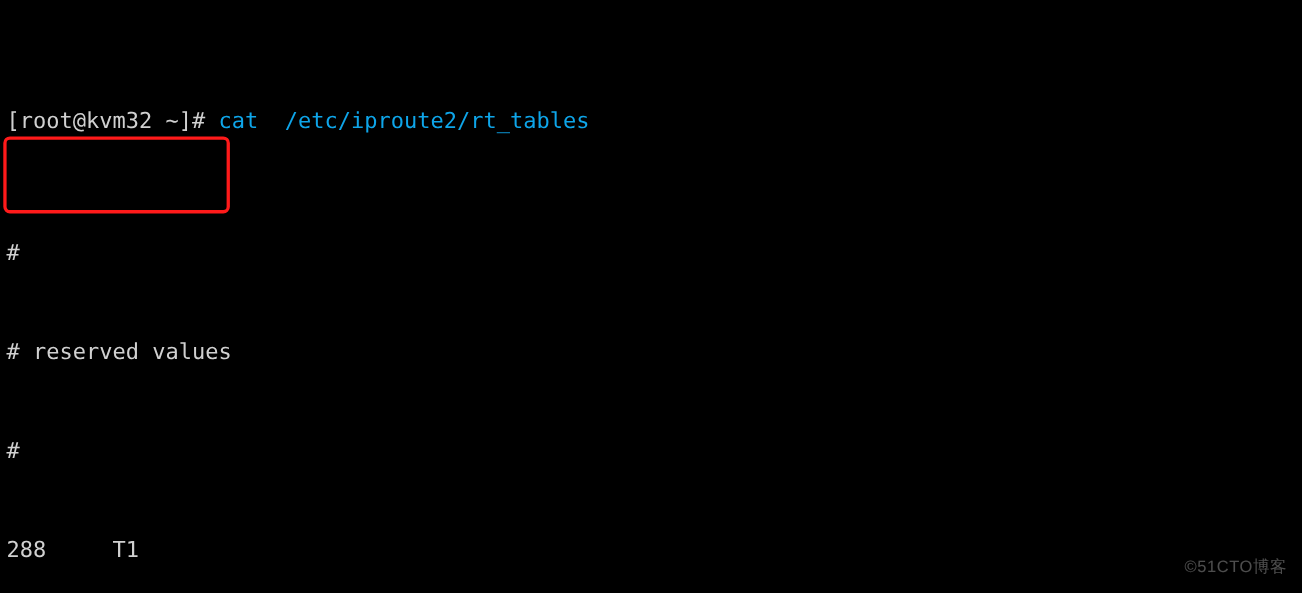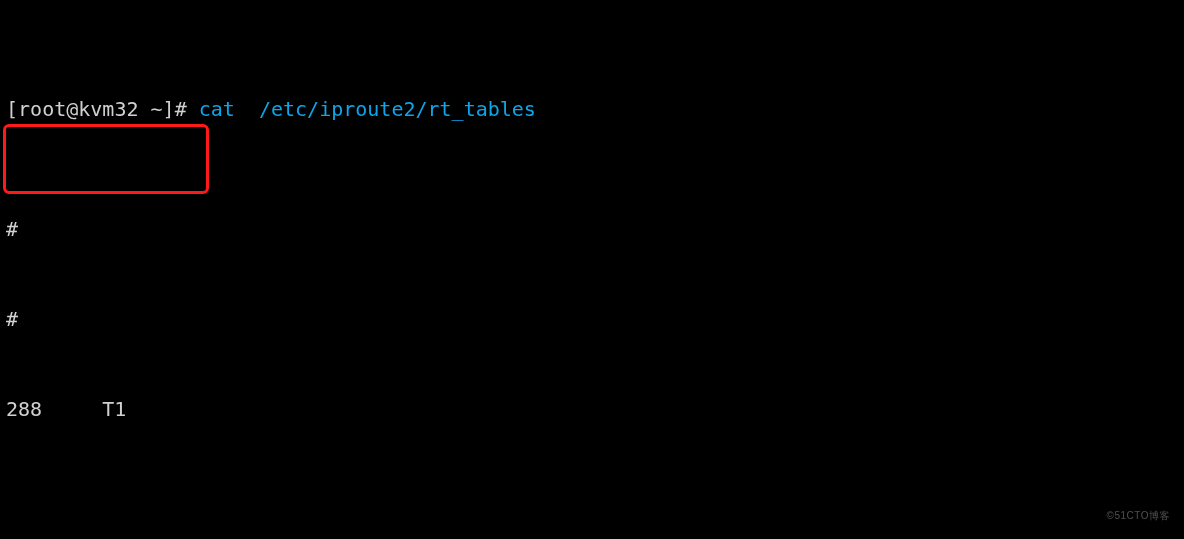--- a/index.html
+++ b/index.html
@@ -27,32 +27,33 @@
     border: 3px solid #ff1a1a;
     border-radius: 6px;
     pointer-events: none;
   }
   .watermark {
     position: absolute;
     right: 14px;
     bottom: 8px;
     color: rgba(255,255,255,0.30);
     font-family: -apple-system, sans-serif;
-    font-size: 10px;
+    font-size: 15px;
     letter-spacing: 0.5px;
   }
 </style>
 </head>
 <body>
 
 <div class="term">
   
   <span class="line"><span class="prompt-br">[</span><span class="prompt-br">root</span><span class="prompt-br">@</span><span class="prompt-br">kvm32</span><span class="prompt-br"> </span><span class="prompt-br">~</span><span class="prompt-br">]</span><span class="prompt-br">#</span><span class="cmd"> </span><span class="cmd">cat</span><span class="cmd">  </span><span class="cmd">/etc/iproute2/rt_tables</span></span>
   
   <span class="line">#</span>
+  <span class="line"># reserved values</span>
   <span class="line">#</span>
   <span class="line">288     T1</span>
   
   
   
   
   
   
   
   

